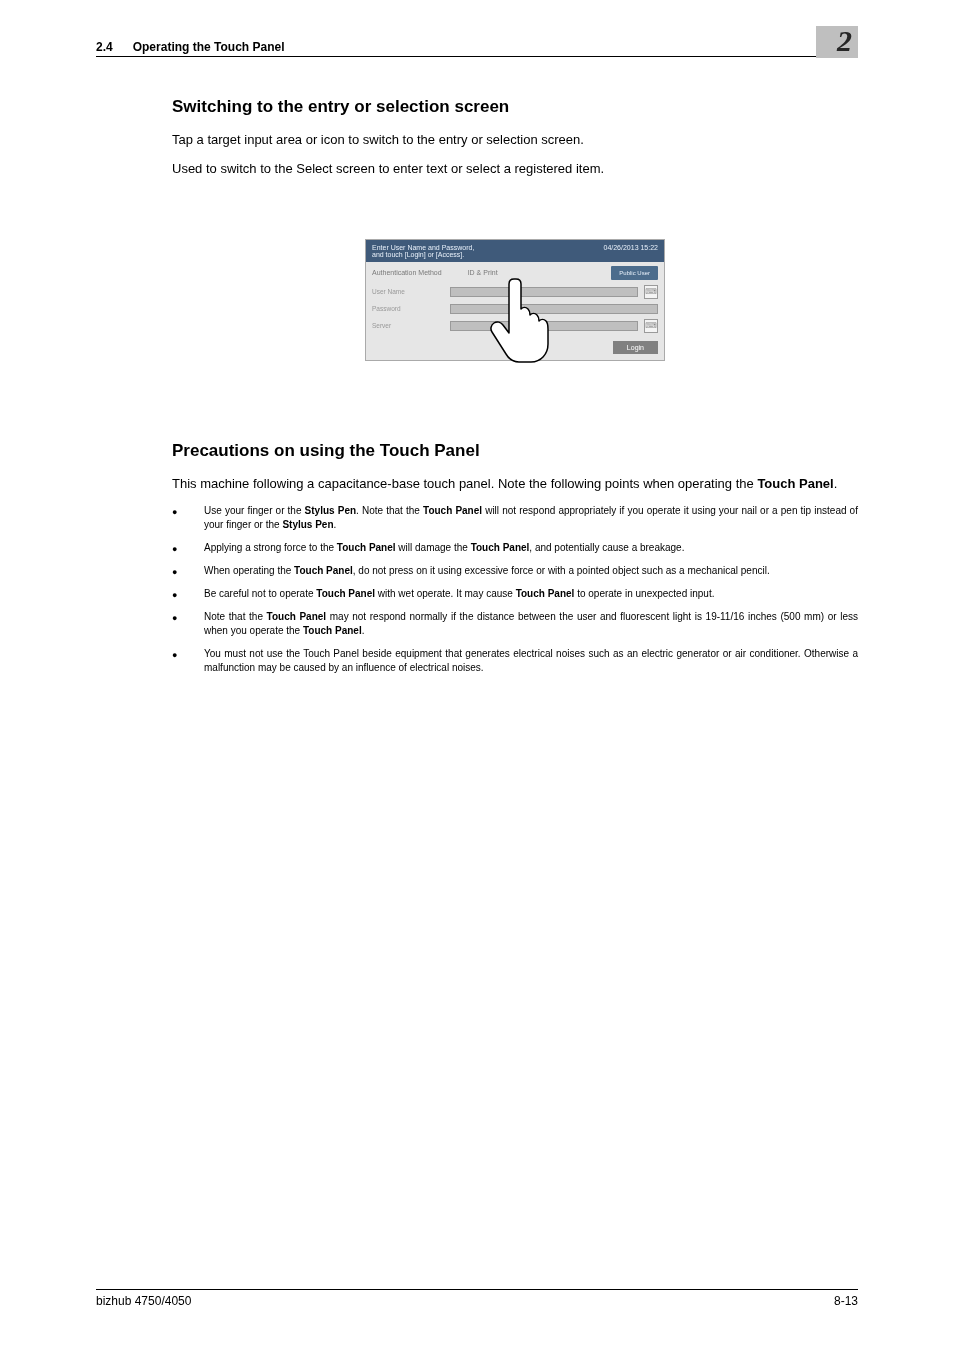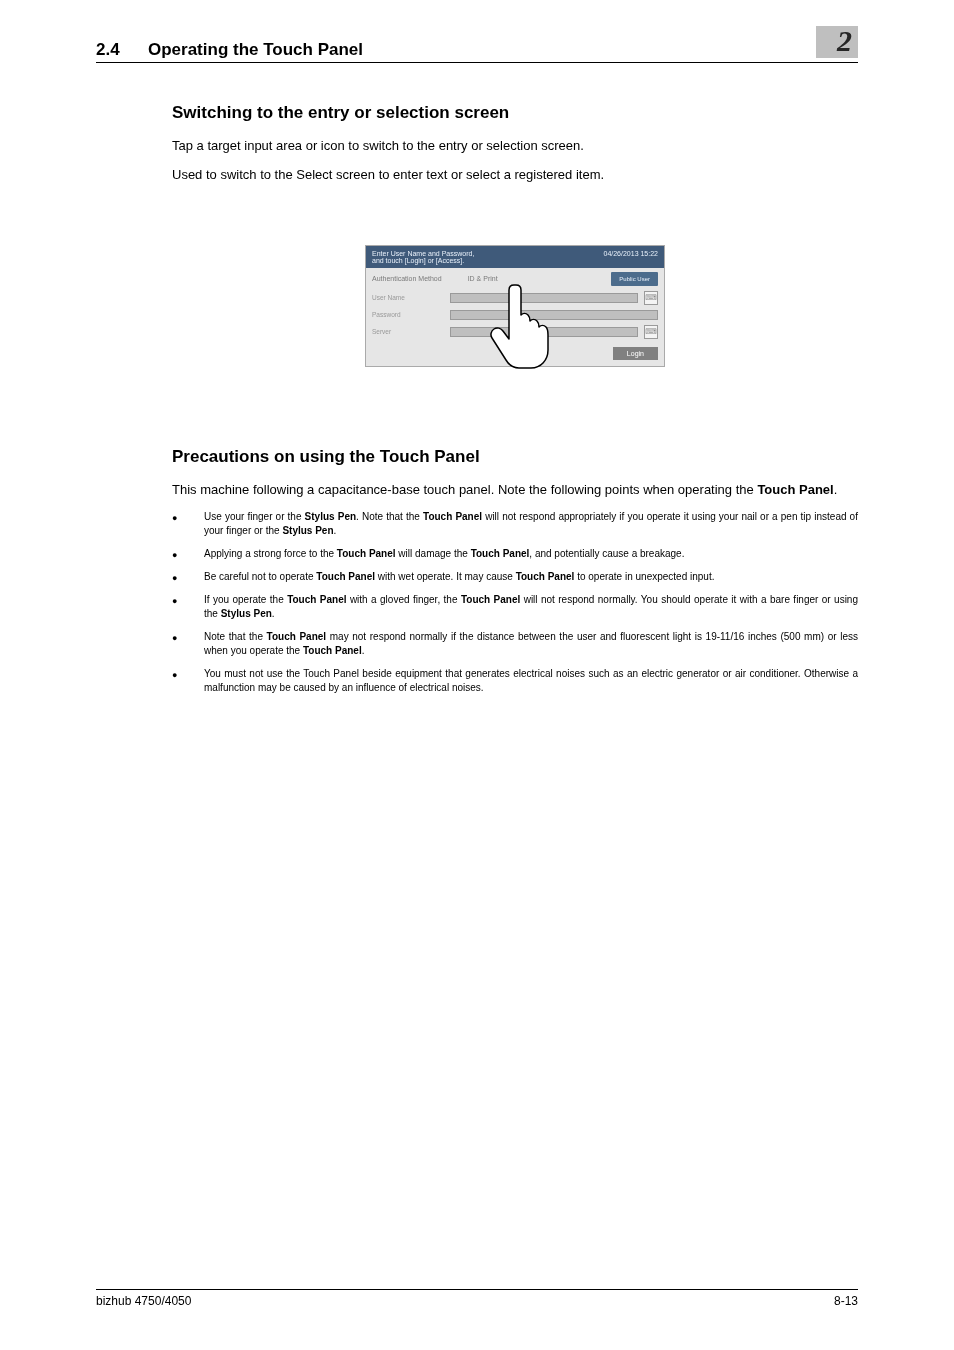--- a/index.html
+++ b/index.html
@@ -7,21 +7,21 @@
       width:954px; height:1350px;
       background:#fff;
       font-family:Arial, Helvetica, sans-serif;
       color:#000;
       position:relative;
       padding:40px 96px 60px 96px;
     }
     .header-row {
       display:flex; justify-content:space-between; align-items:flex-end;
       border-bottom:1px solid #000; padding-bottom:2px;
-      font-size:17px; font-weight:bold;
+      font-size:12px; font-weight:bold;
     }
     .chapter-badge {
       position:absolute; right:96px; top:26px;
       width:42px; height:32px; background:#bfbfbf;
       display:flex; align-items:flex-end; justify-content:flex-end;
       padding:0 6px 0 0;
       font-family:"Times New Roman", serif; font-style:italic;
       font-size:30px; font-weight:bold; color:#262626;
     }
     .content { margin-left:76px; margin-top:40px; }
@@ -138,26 +138,26 @@
       <span>Use your finger or the </span><b>Stylus Pen</b><span>. Note that the </span><b>Touch Panel</b><span> will not respond appropriately if you operate it using your nail or a pen tip instead of your finger or the </span><b>Stylus Pen</b><span>.</span>
     </span>
       </li>
     <li>
         <span>
       <span>Applying a strong force to the </span><b>Touch Panel</b><span> will damage the </span><b>Touch Panel</b><span>, and potentially cause a breakage.</span>
     </span>
       </li>
     <li>
         <span>
-      <span>Be careful not to operate </span><b>Touch Panel</b><span> with wet operate. It may cause </span><b>Touch Panel</b><span> to operate in unexpected input.</span>
+      <span>When operating the </span><b>Touch Panel</b><span>, do not press on it using excessive force or with a pointed object such as a mechanical pencil.</span>
     </span>
       </li>
     <li>
         <span>
-      <span>If you operate the </span><b>Touch Panel</b><span> with a gloved finger, the </span><b>Touch Panel</b><span> will not respond normally. You should operate it with a bare finger or using the </span><b>Stylus Pen</b><span>.</span>
+      <span>Be careful not to operate </span><b>Touch Panel</b><span> with wet operate. It may cause </span><b>Touch Panel</b><span> to operate in unexpected input.</span>
     </span>
       </li>
     <li>
         <span>
       <span>Note that the </span><b>Touch Panel</b><span> may not respond normally if the distance between the user and fluorescent light is 19-11/16 inches (500 mm) or less when you operate the </span><b>Touch Panel</b><span>.</span>
     </span>
       </li>
     <li>
         <span>
       <span>You must not use the Touch Panel beside equipment that generates electrical noises such as an electric generator or air conditioner. Otherwise a malfunction may be caused by an influence of electrical noises.</span>

